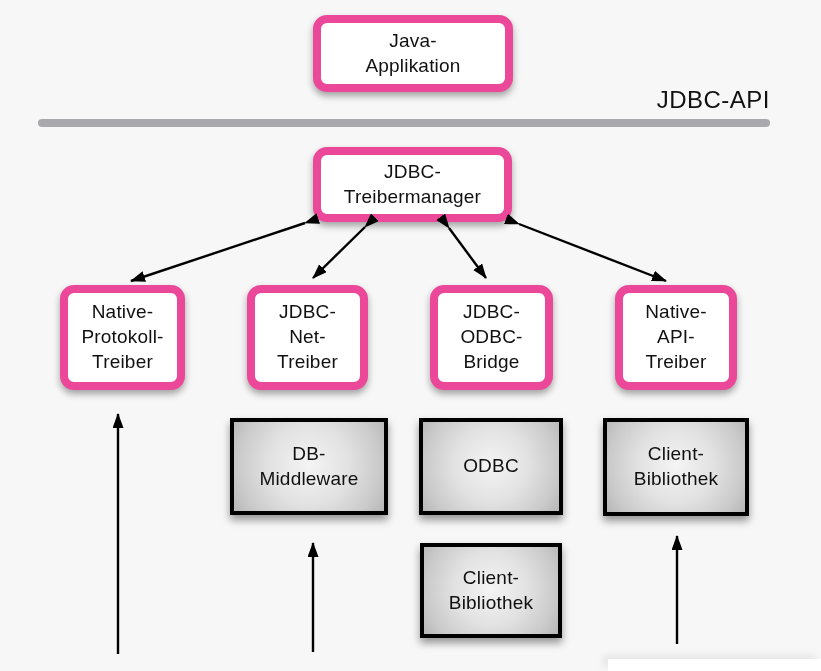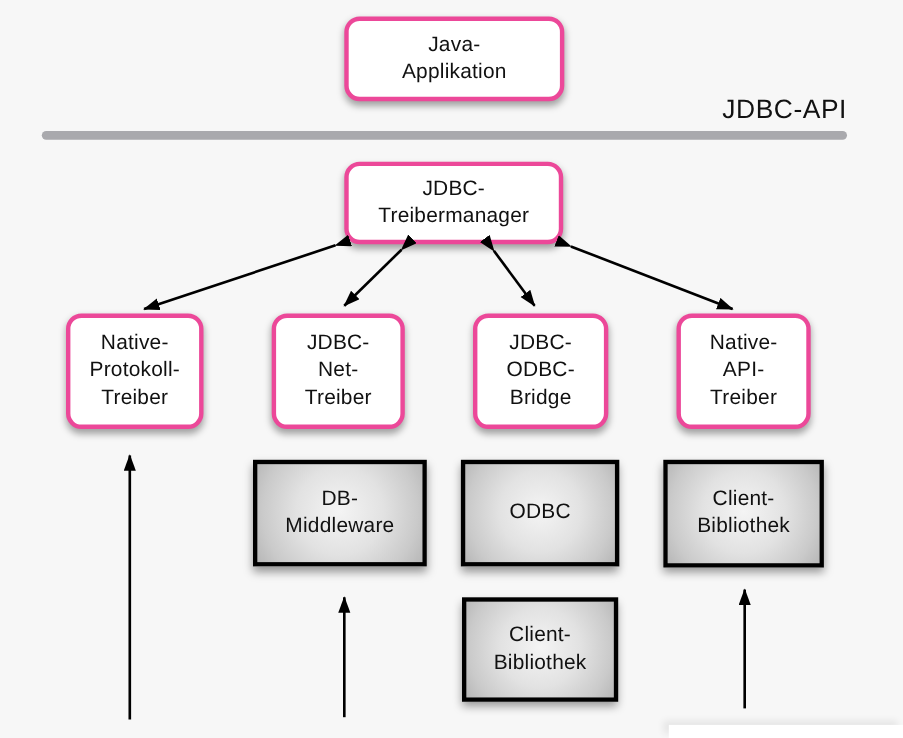--- a/index.html
+++ b/index.html
@@ -11,21 +11,21 @@
     position: relative;
     width: 821px;
     height: 671px;
     background: #f7f7f7;
     overflow: hidden;
   }
   .node {
     position: absolute;
     box-sizing: border-box;
     background: #ffffff;
-    border: 4px solid #ec4899;
+    border: 8px solid #ec4899;
     border-radius: 14px;
     box-shadow: 0 4px 7px rgba(0,0,0,0.35);
     display: flex;
     align-items: center;
     justify-content: center;
     text-align: center;
     font-size: 19px;
     line-height: 1.3;
     color: #111;
     white-space: pre-line;

